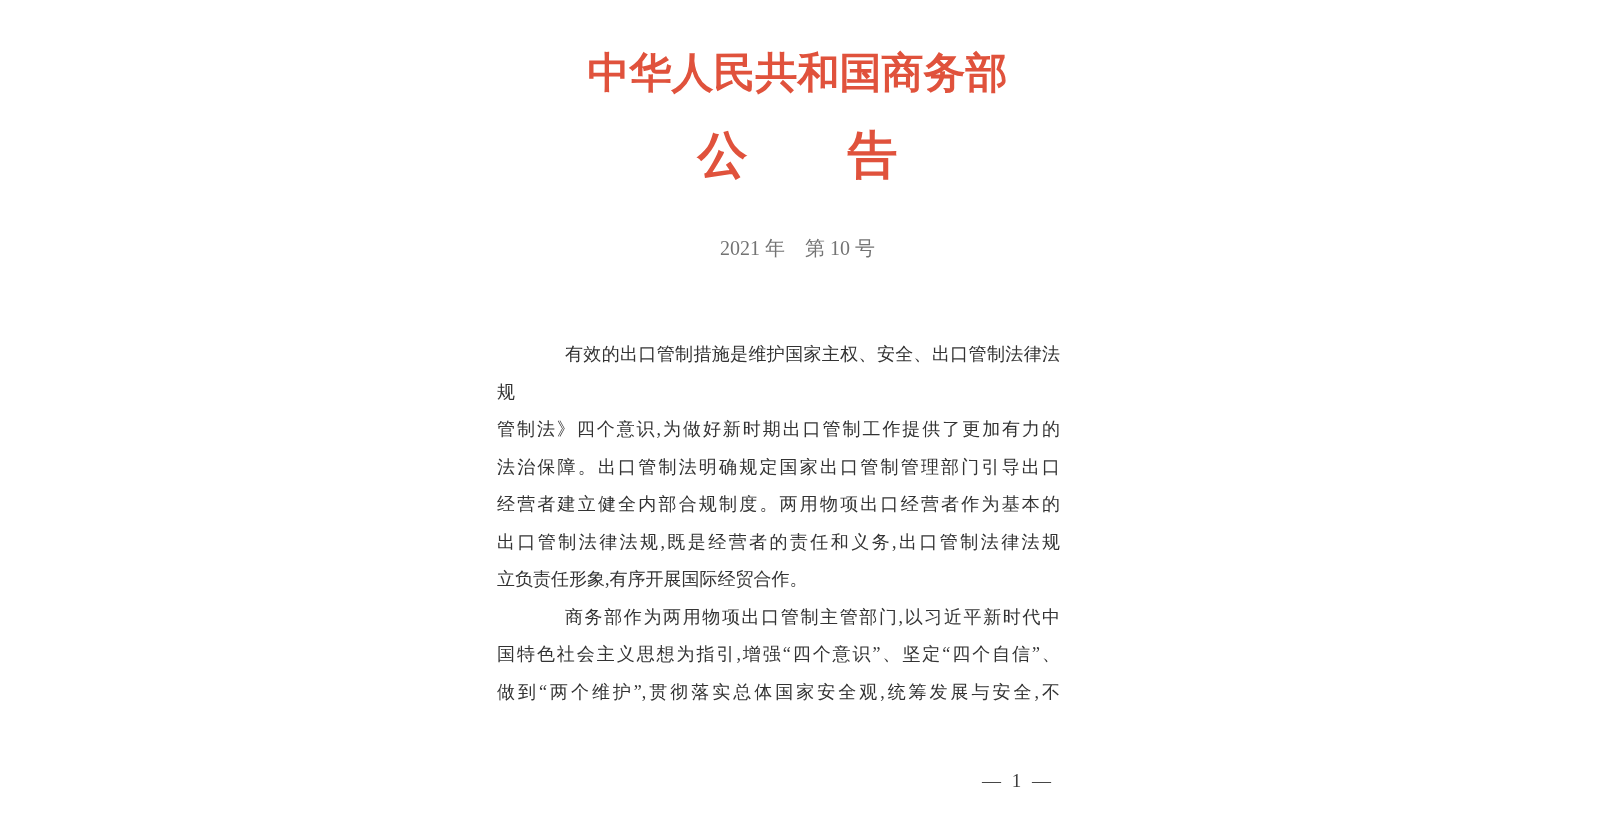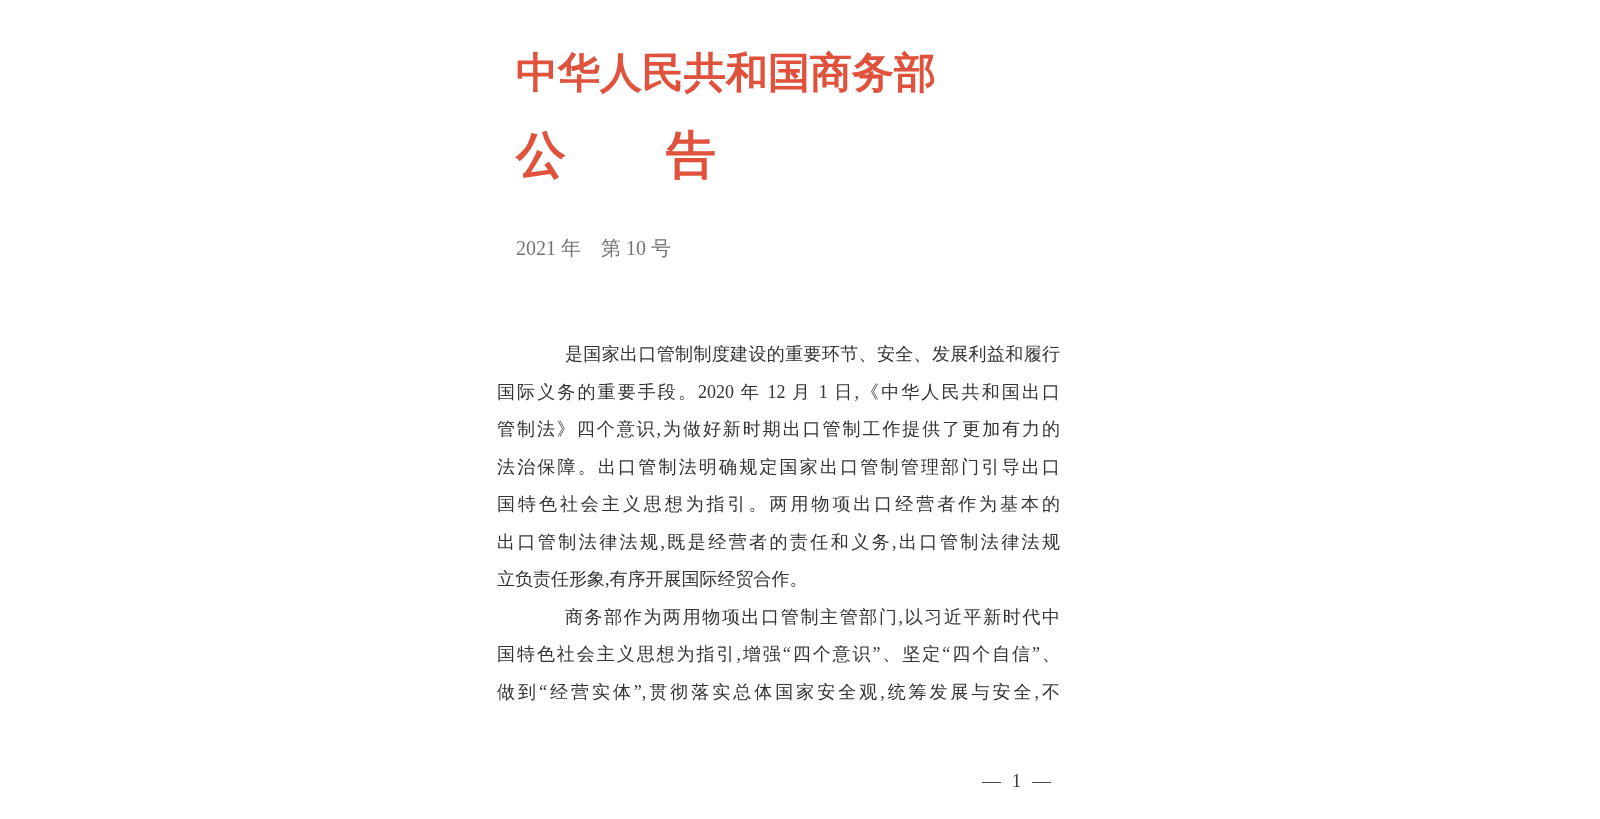--- a/index.html
+++ b/index.html
@@ -14,21 +14,21 @@
     background: #ffffff;
     overflow: hidden;
     font-family: "Liberation Serif", "DejaVu Serif", serif;
   }
   
   .doc-header {
     position: absolute;
     left: 516px;
     top: 0;
     width: 563px;
-    text-align: left;
+    text-align: center;
   }
   .org-title {
     margin: 50px 0 0 0;
     font-size: 42px;
     line-height: 46px;
     font-weight: 700;
     letter-spacing: 0px;
     color: #e0523c;
   }
   .doc-type {
@@ -85,32 +85,31 @@
 <div class="canvas">
 
   <header class="doc-header">
     <h1 class="org-title">中华人民共和国商务部</h1>
     <div class="doc-type">公　　告</div>
     <div class="issue-no">2021 年　第 10 号</div>
   </header>
 
   <main class="doc-body">
     <section class="para">
-      <div class="line indent">是国家出口管制制度建设的重要环节、安全、发展利益和履行</div>
-      <div class="line">国际义务的重要手段。2020 年 12 月 1 日,《中华人民共和国出口</div>
+      <div class="line indent">有效的出口管制措施是维护国家主权、安全、出口管制法律法规</div>
       <div class="line">管制法》四个意识,为做好新时期出口管制工作提供了更加有力的</div>
       <div class="line">法治保障。出口管制法明确规定国家出口管制管理部门引导出口</div>
-      <div class="line">国特色社会主义思想为指引。两用物项出口经营者作为基本的</div>
+      <div class="line">经营者建立健全内部合规制度。两用物项出口经营者作为基本的</div>
       <div class="line">出口管制法律法规,既是经营者的责任和义务,出口管制法律法规</div>
       <div class="line no-just">立负责任形象,有序开展国际经贸合作。</div>
     </section>
     <section class="para">
       <div class="line indent">商务部作为两用物项出口管制主管部门,以习近平新时代中</div>
       <div class="line">国特色社会主义思想为指引,增强“四个意识”、坚定“四个自信”、</div>
-      <div class="line">做到“经营实体”,贯彻落实总体国家安全观,统筹发展与安全,不</div>
+      <div class="line">做到“两个维护”,贯彻落实总体国家安全观,统筹发展与安全,不</div>
     </section>
   </main>
 
   <footer class="page-no-row">
     <span class="page-no">— 1 —</span>
   </footer>
 
 </div>
 
 </body></html>

